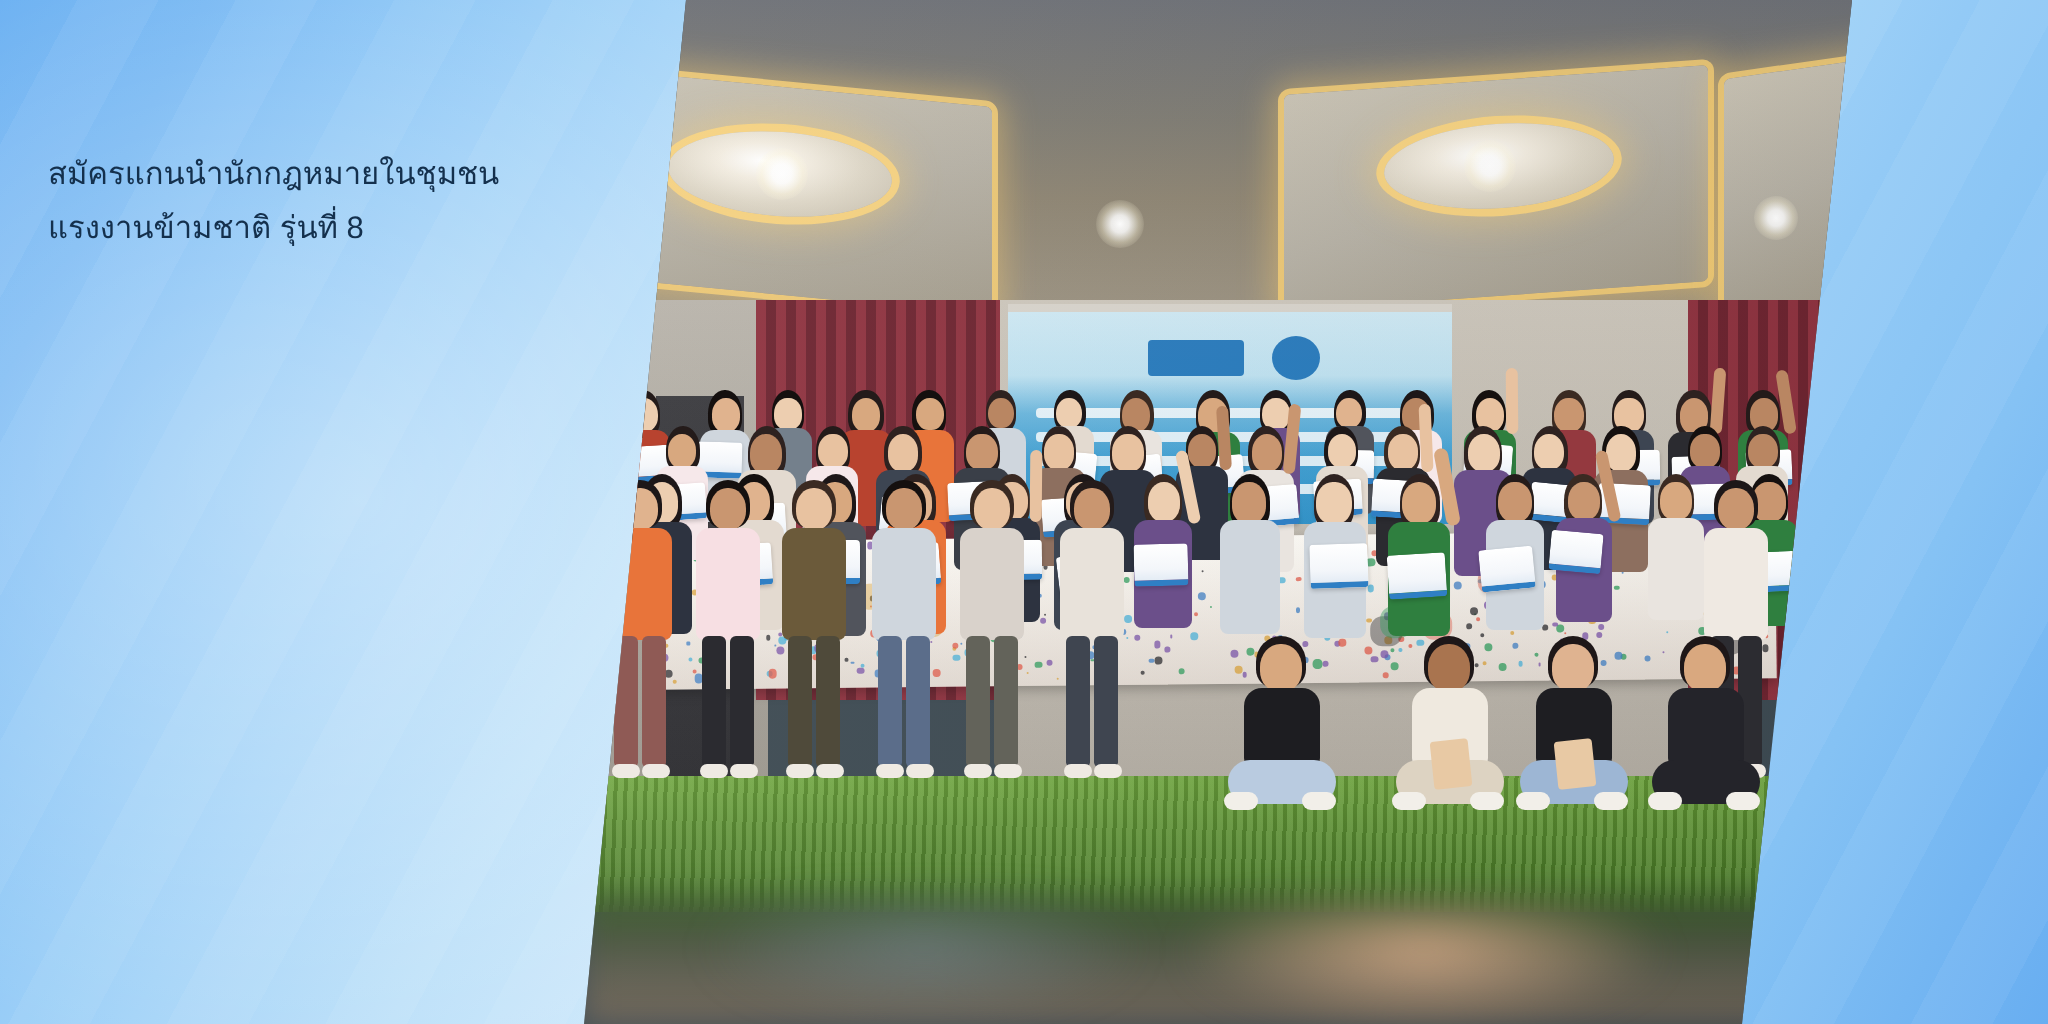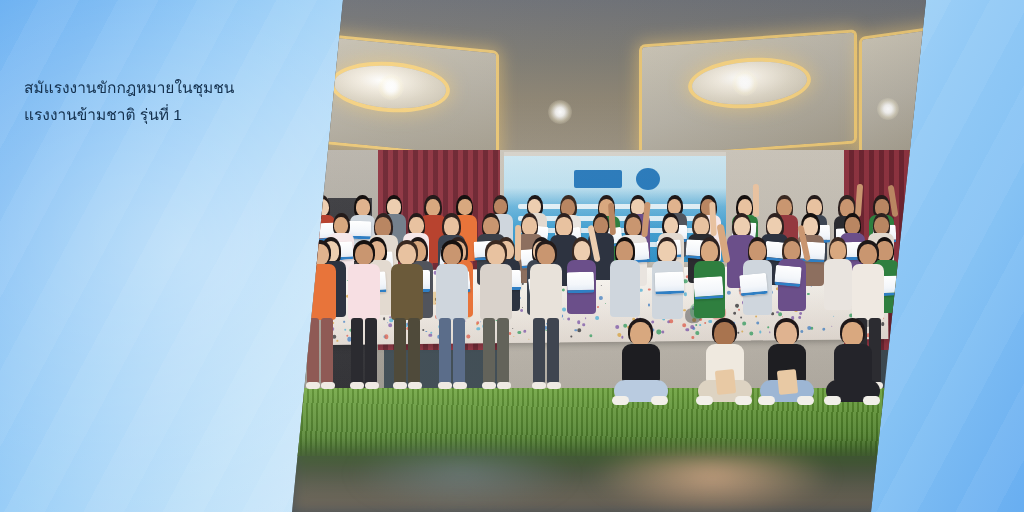--- a/index.html
+++ b/index.html
@@ -1044,16 +1044,16 @@
 
     <div id="photo-scrim"></div>
   </div>
 </div>
 
 <div id="left-panel">
 
 
 
   <div id="subhead">
-    <div>สมัแรงงานขักกฎหมายในชุมชน</div>
-    <div>แรงงานข้ามชาติ รุ่นที่ 1</div>
+    <div>สมัครแกนนำนักกฎหมายในชุมชน</div>
+    <div>แรงงานข้ามชาติ รุ่นที่ 8</div>
   </div>
 </div>
 
 </body></html>

